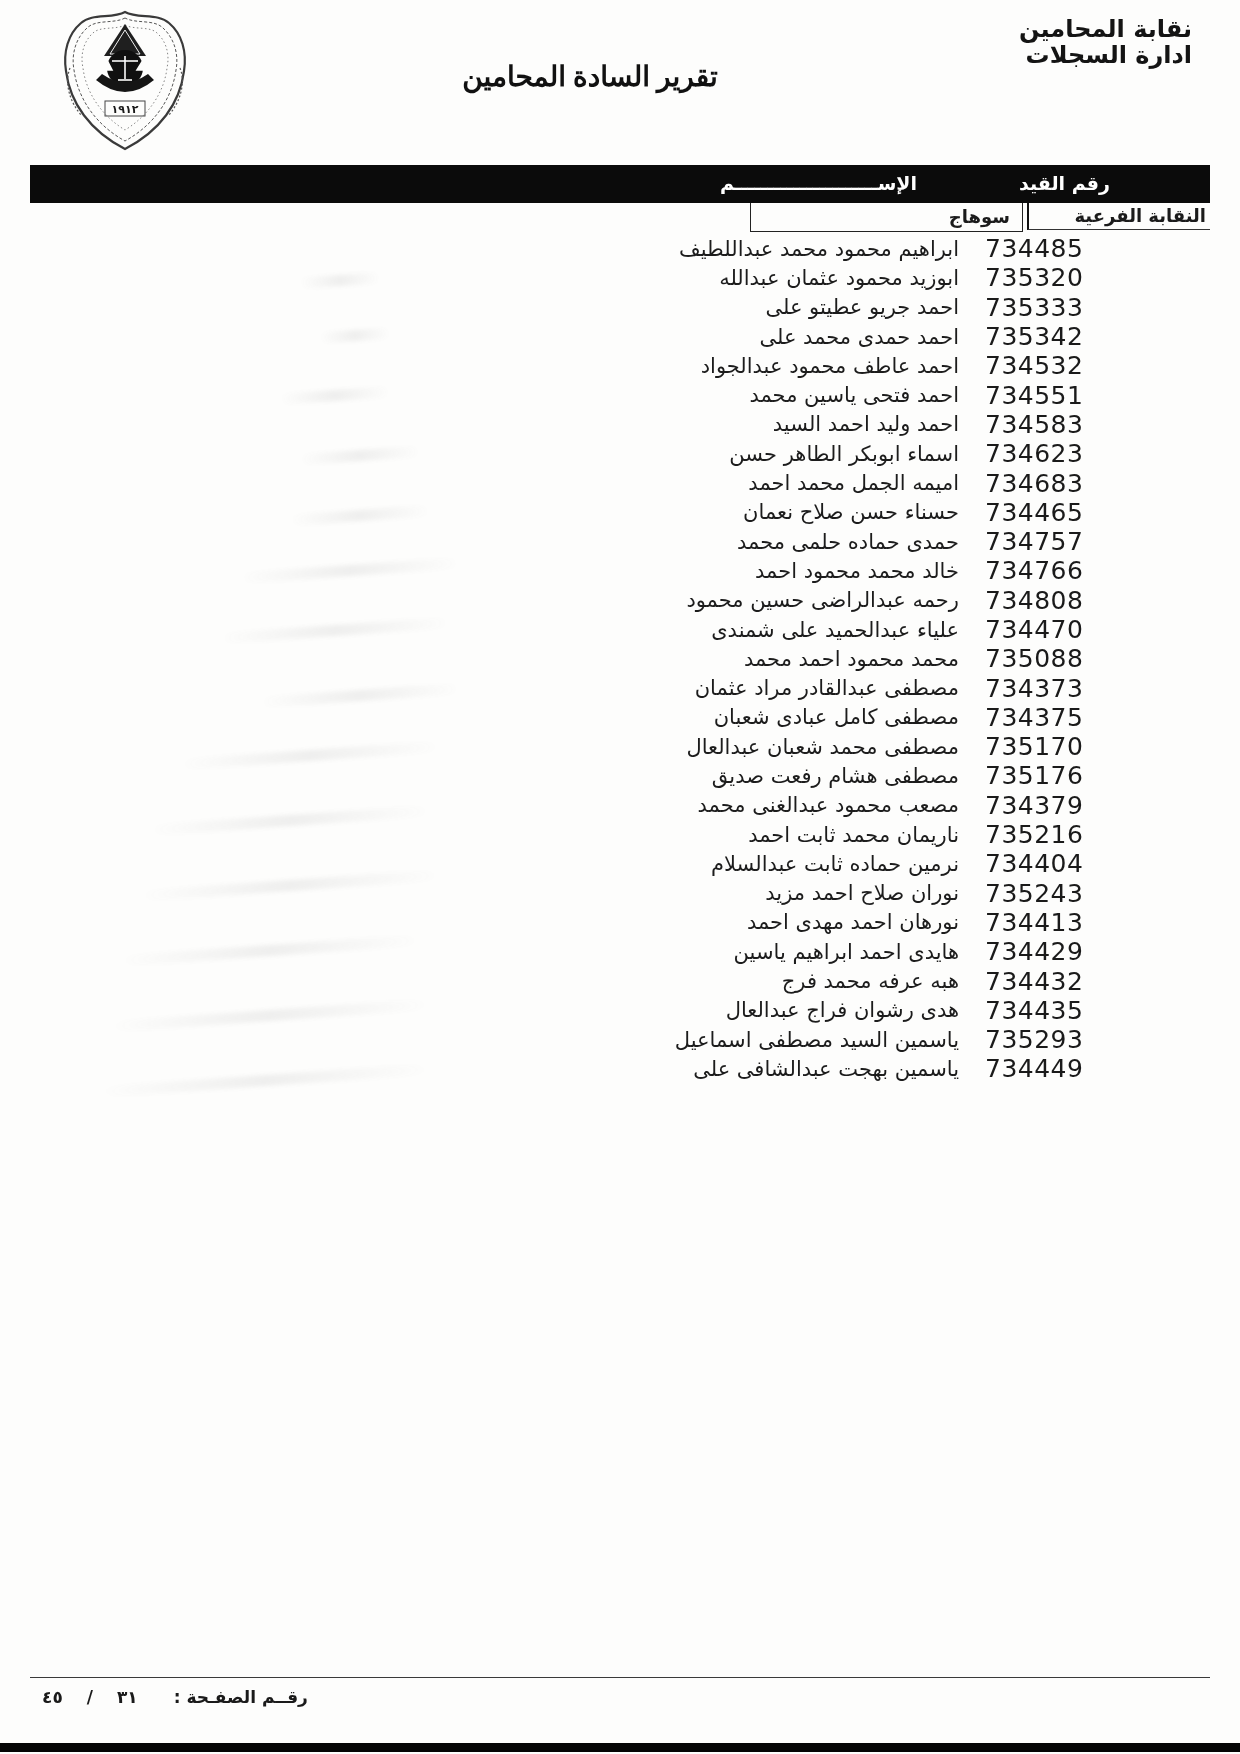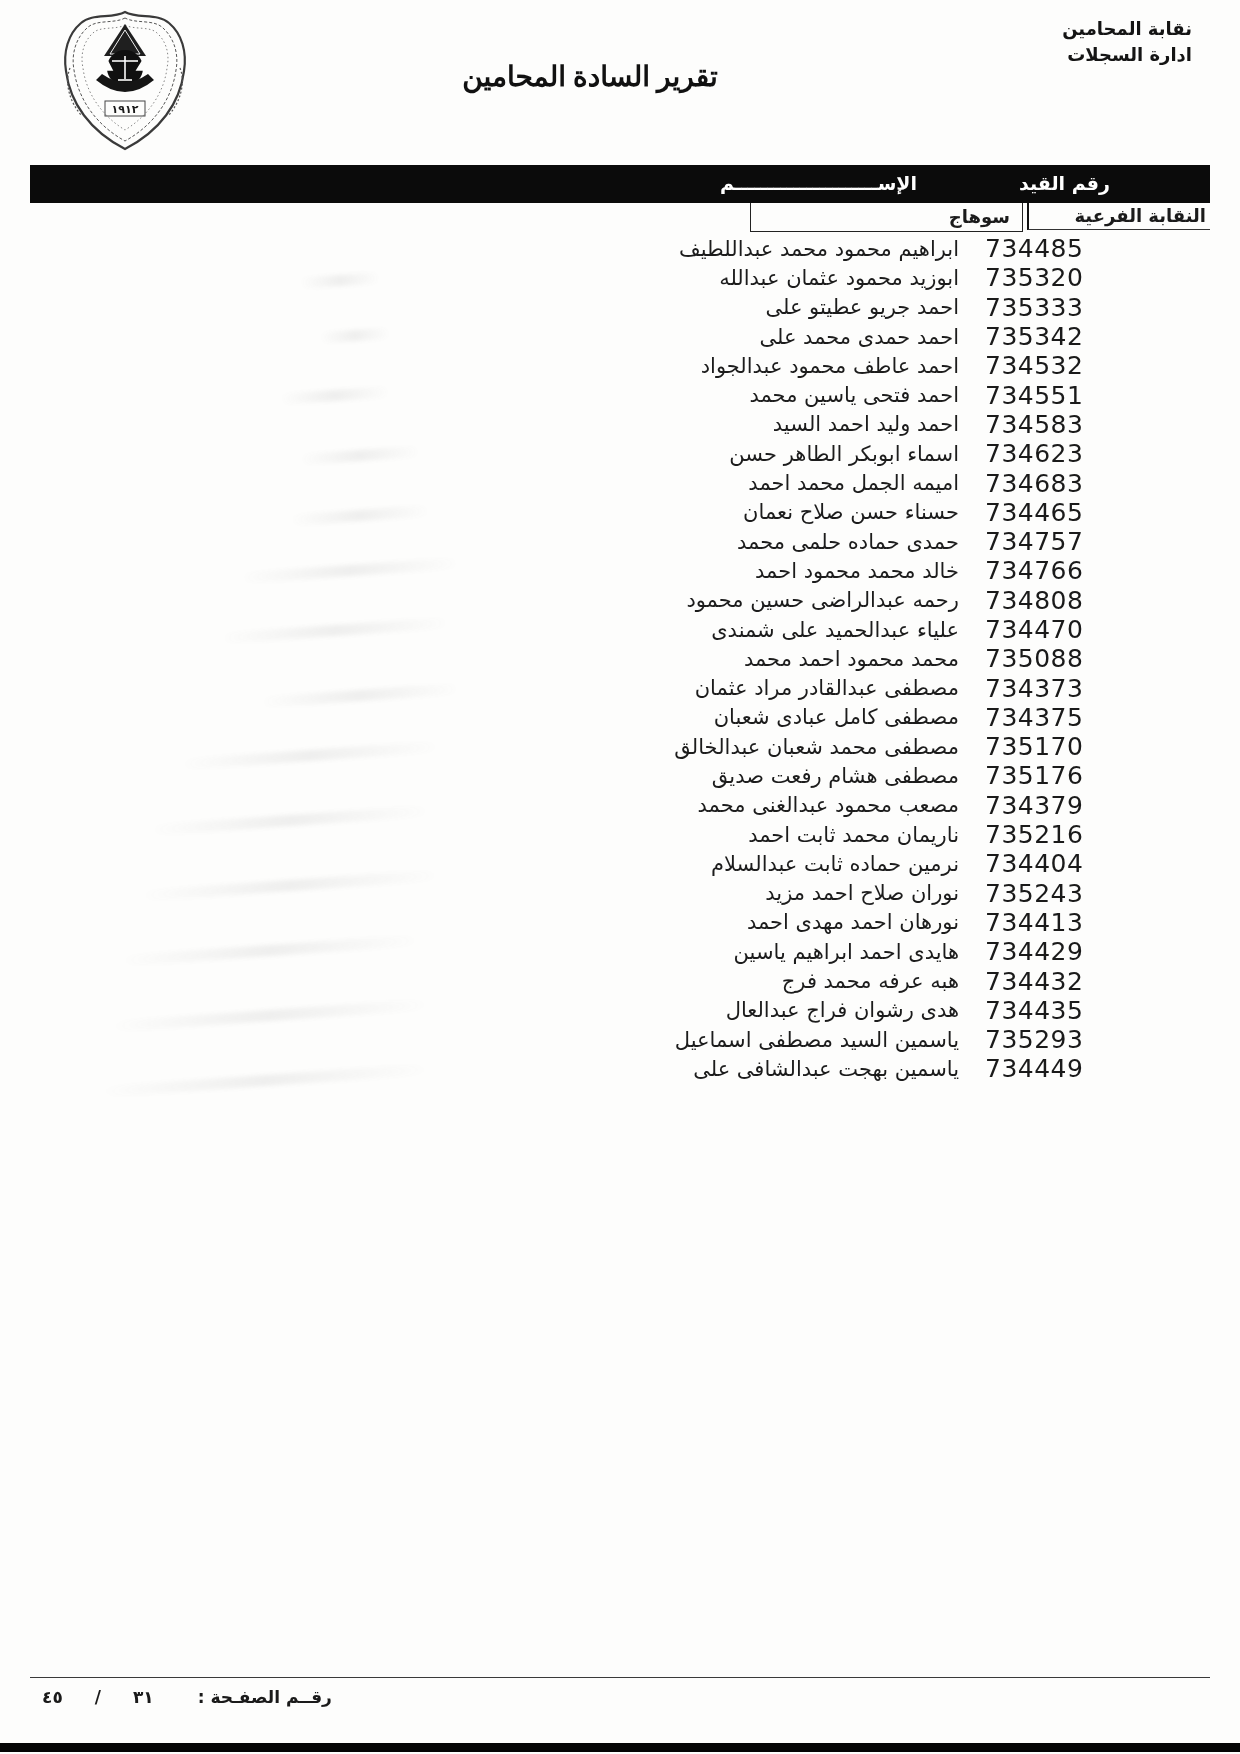--- a/index.html
+++ b/index.html
@@ -9,21 +9,21 @@
     margin:0 auto;
     background:#fdfdfc;
     overflow:hidden;
     font-family:"DejaVu Sans","Liberation Sans",sans-serif;
     color:#1b1b1b;
   }
   
   .org-block{
     position:absolute;top:16px;right:48px;
     text-align:right;direction:rtl;
-    font-weight:bold;font-size:18px;line-height:26px;
+    font-weight:bold;font-size:24px;line-height:26px;
     color:#141414;
   }
   .report-title{
     position:absolute;top:60px;left:340px;width:500px;
     text-align:center;direction:rtl;
     font-weight:bold;font-size:28px;color:#111;font-family:Liberation Serif, serif;
   }
   .logo{position:absolute;top:8px;left:50px;width:150px;height:145px;}
   
   .header-bar{
@@ -68,21 +68,21 @@
     background:linear-gradient(90deg,rgba(120,120,120,.0),rgba(110,110,110,.55),rgba(120,120,120,.0));
     opacity:.18;filter:blur(2px);transform:rotate(-4deg);
   }
   
   .footer-rule{
     position:absolute;top:1677px;left:30px;width:1180px;
     border-top:1.5px solid #3a3a3a;
   }
   .footer{
     position:absolute;top:1687px;left:42px;
-    display:flex;direction:ltr;align-items:center;gap:32px;
+    display:flex;direction:ltr;align-items:center;gap:24px;
     font-size:17px;font-weight:bold;color:#1a1a1a;
   }
   .footer .lbl{direction:rtl;margin-left:12px;}
   .bottom-bar{
     position:absolute;left:0;bottom:2px;width:1240px;height:9px;background:#050505;
   }
   .logo svg text{font-family:"DejaVu Sans",sans-serif;}
 </style>
 </head>
 <body>
@@ -210,21 +210,21 @@
       <span class="cell-name">مصطفى عبدالقادر مراد عثمان</span>
       <span class="cell-num">734373</span>
     </div>
 
     <div class="lawyer-row">
       <span class="cell-name">مصطفى كامل عبادى شعبان</span>
       <span class="cell-num">734375</span>
     </div>
 
     <div class="lawyer-row">
-      <span class="cell-name">مصطفى محمد شعبان عبدالخالق</span>
+      <span class="cell-name">مصطفى محمد شعبان عبدالعال</span>
       <span class="cell-num">735170</span>
     </div>
 
     <div class="lawyer-row">
       <span class="cell-name">مصطفى هشام رفعت صديق</span>
       <span class="cell-num">735176</span>
     </div>
 
     <div class="lawyer-row">
       <span class="cell-name">مصعب محمود عبدالغنى محمد</span>

